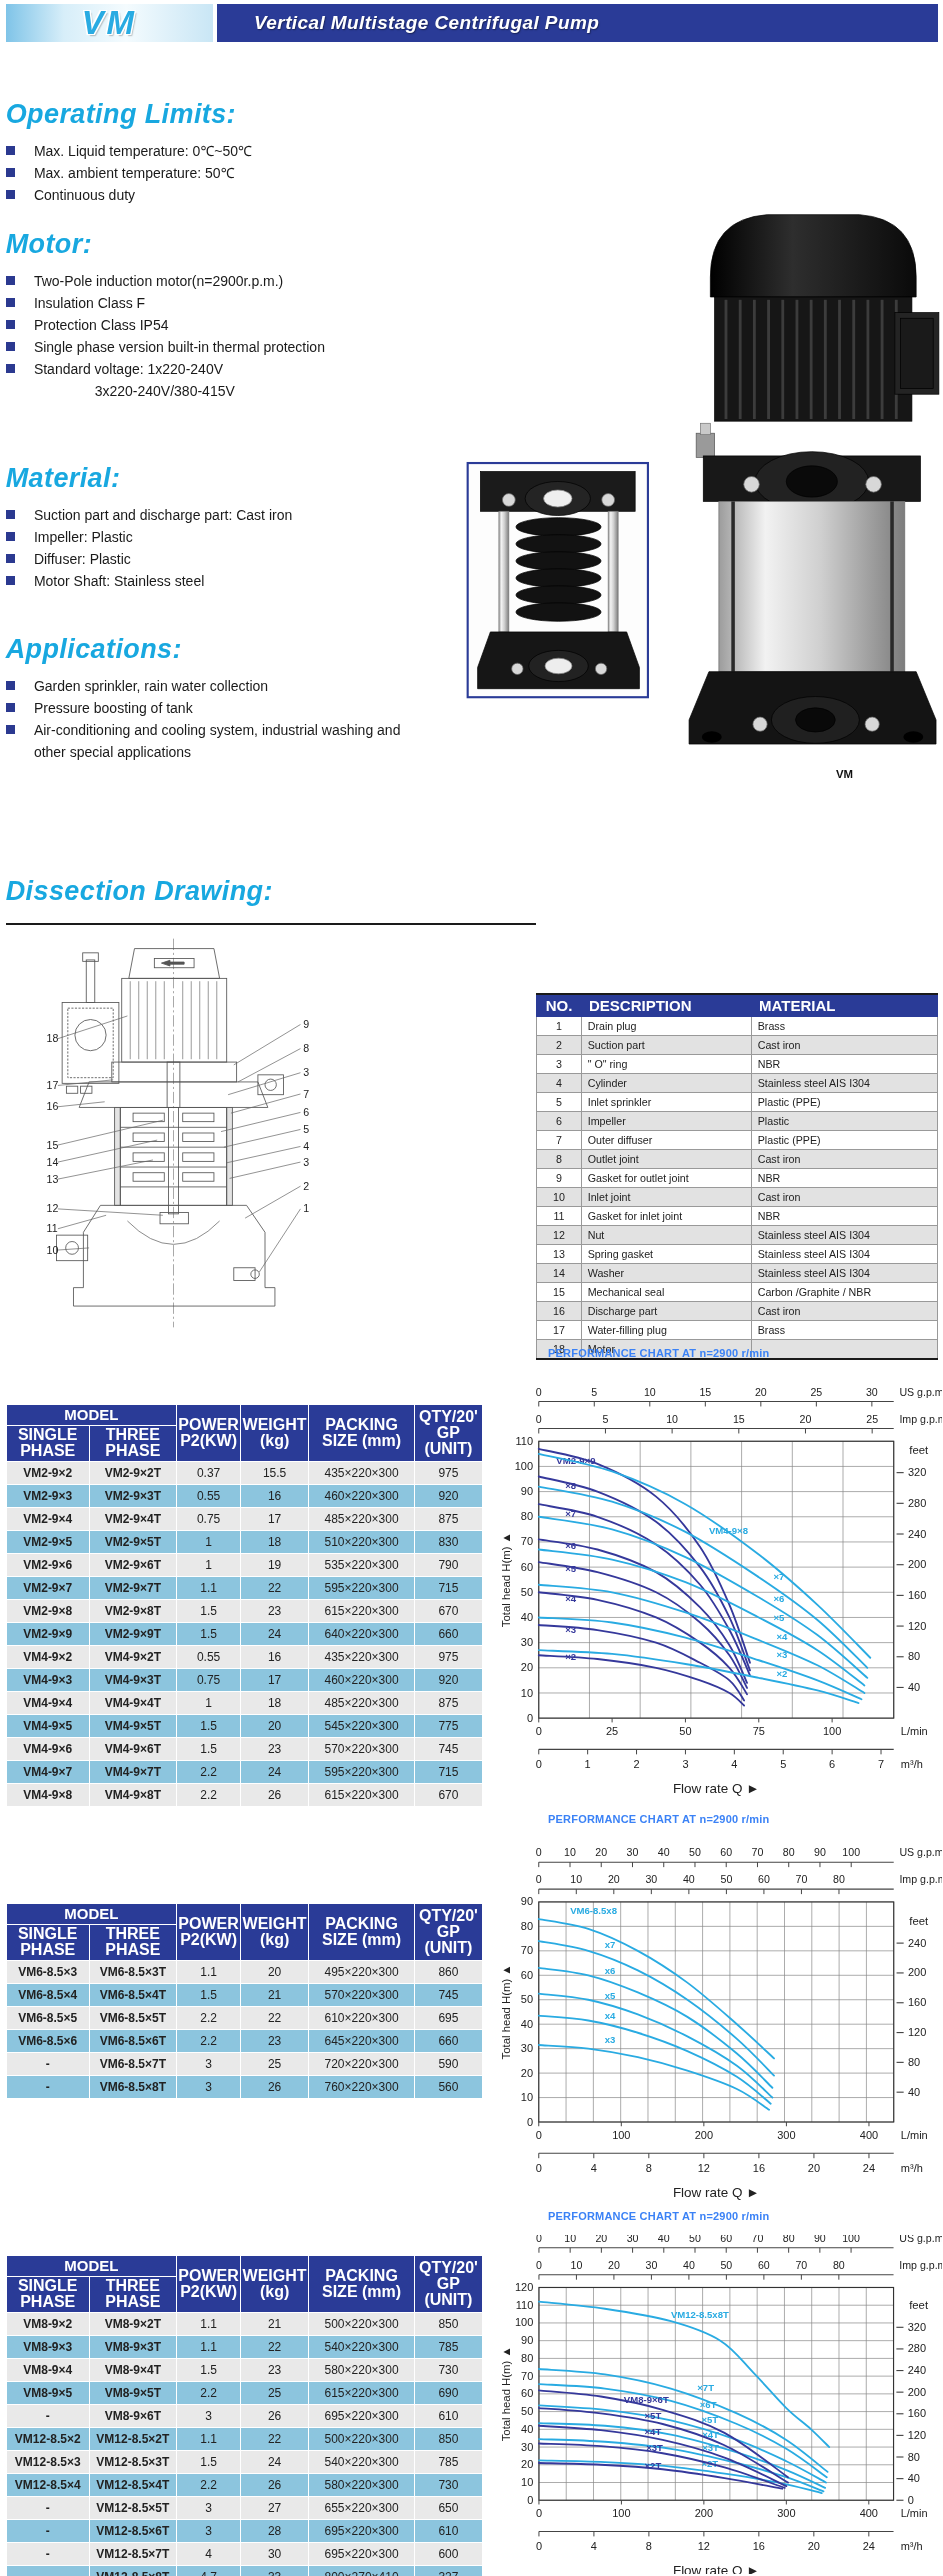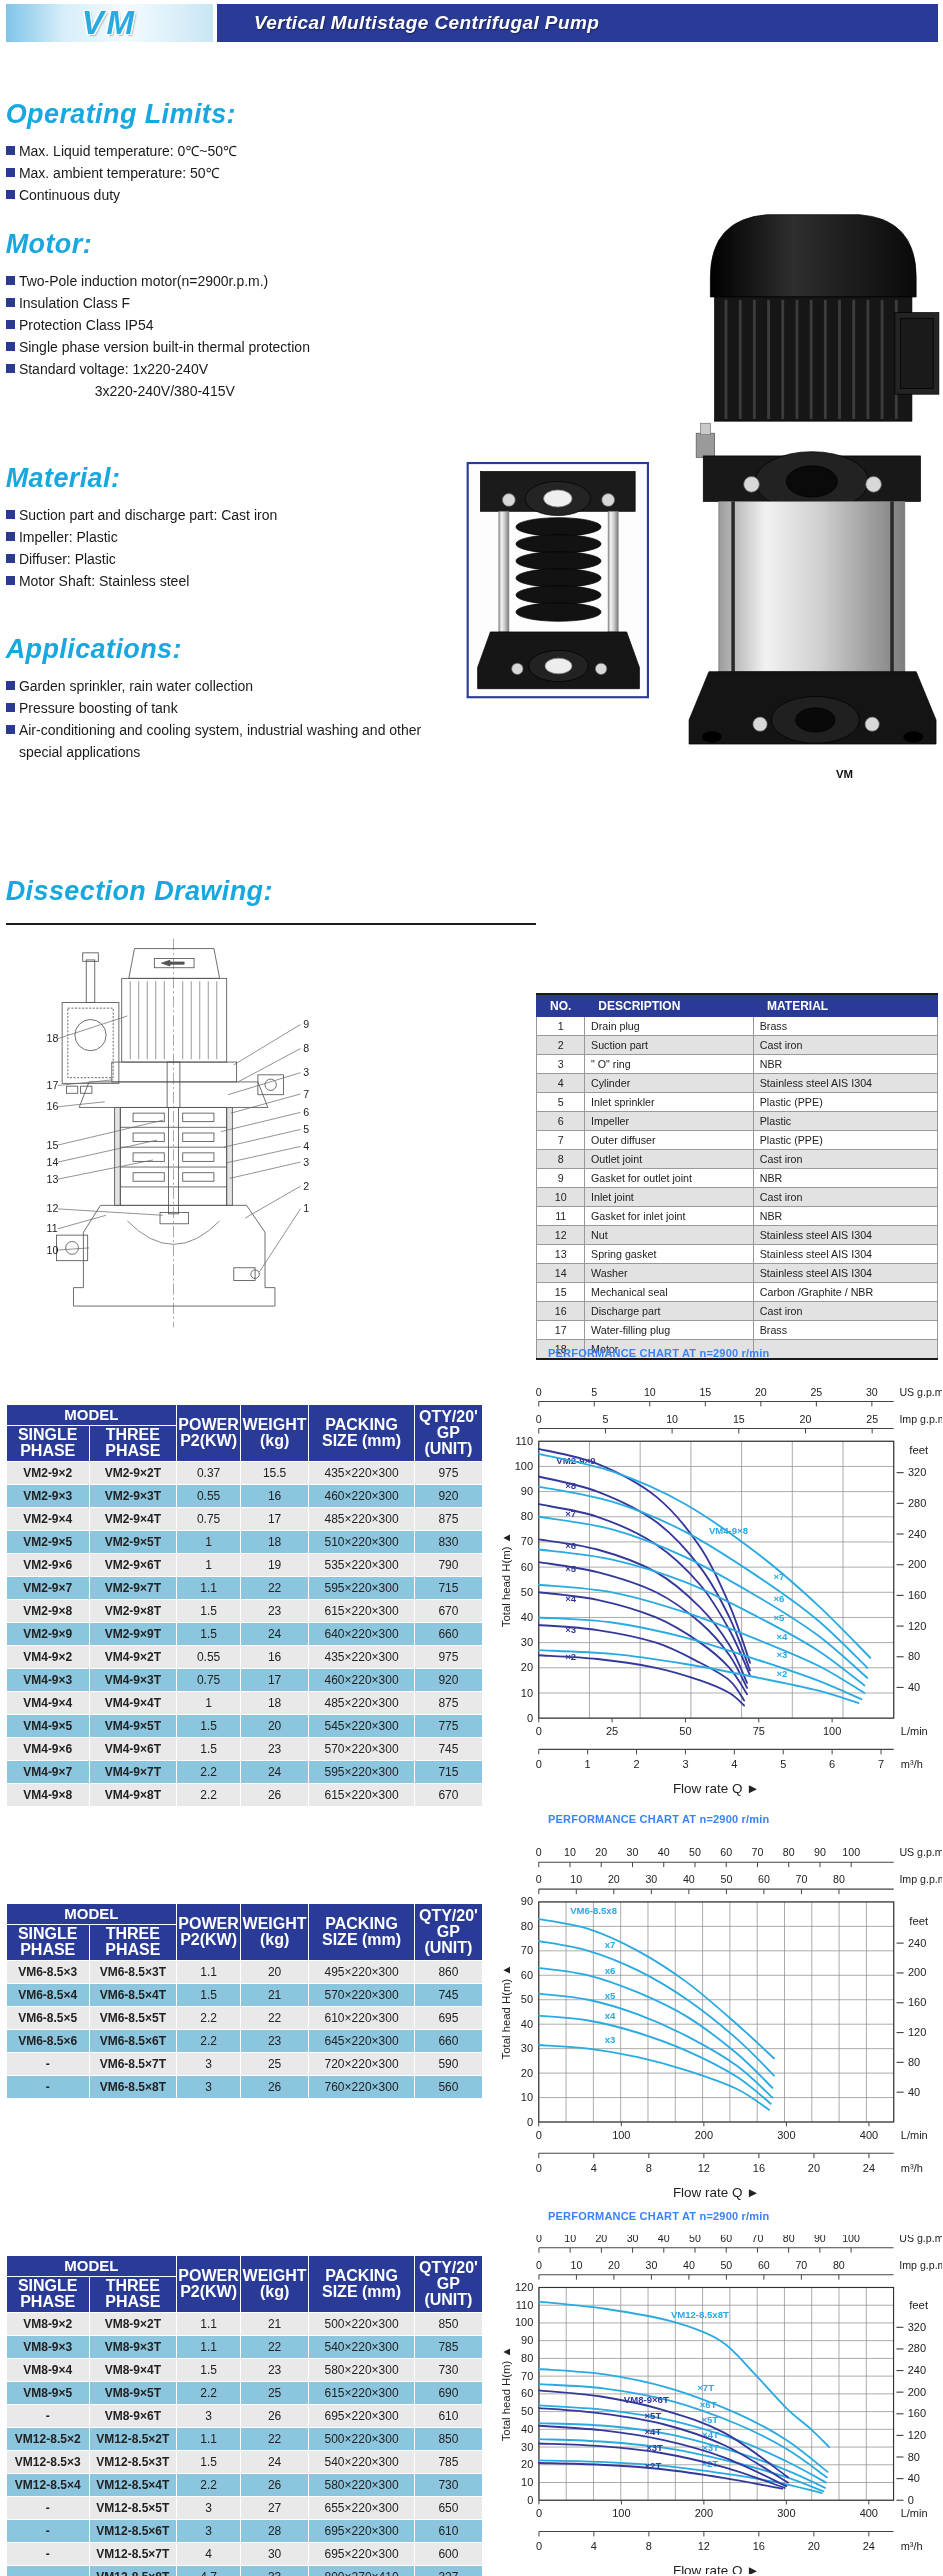--- a/index.html
+++ b/index.html
@@ -11,29 +11,29 @@
     background:linear-gradient(90deg,#7fc4e8 0%,#d7eef9 28%,#f4fbfe 58%,#c9e6f5 100%);
     display:flex;align-items:center;justify-content:center}
   .logo-box span{font-size:33px;font-weight:900;font-style:italic;color:#29ABE2;letter-spacing:2.8px;
     text-shadow:-1.4px -1.4px 0 #fff,1.4px -1.4px 0 #fff,-1.4px 1.4px 0 #fff,1.4px 1.4px 0 #fff,2.1px 2.1px 1.4px rgba(0,0,0,.25)}
   .title-bar{left:217px;top:4.3px;width:721px;height:38px;background:#2A3B97;display:flex;align-items:center}
   .title-bar span{color:#fff;font-weight:bold;font-style:italic;font-size:19px;padding-left:37px;
     text-shadow:0.7px 1.4px 1.4px rgba(0,0,0,.45);letter-spacing:0.4px}
   
   .sec-h{font-size:27px;font-weight:bold;font-style:italic;color:#18A8E0;letter-spacing:0.4px}
   ul.blt{list-style:none;margin:10px 0 0 0;padding:0;width:440px}
-  ul.blt li{display:flex;gap:4px;font-size:14px;line-height:22px;color:#1a1a1a}
+  ul.blt li{display:flex;gap:19px;font-size:14px;line-height:22px;color:#1a1a1a}
   .sq{flex:0 0 9.2px;width:9.2px;height:9.2px;background:#2B3990;margin-top:5.7px}
   .volt2{font-size:14px;line-height:22px;color:#1a1a1a;margin-left:89px}
   
   .rule{left:5.7px;top:923px;width:530px;height:2.1px;background:#1a1a1a}
   
   table{border-collapse:collapse}
   .parts{left:536px;top:993px;width:402px;font-size:10.7px;border-top:2.1px solid #1a1a1a;border-bottom:2.1px solid #1a1a1a}
-  .parts th{background:#2A3B97;color:#fff;font-size:12px;height:21px;text-align:left;padding:0 13px;border:0.7px solid #2A3B97}
+  .parts th{background:#2A3B97;color:#fff;font-size:15px;height:21px;text-align:left;padding:0 7px;border:0.7px solid #2A3B97}
   .parts th:first-child{text-align:center}
   .parts td{border:0.7px solid #999;height:18px;padding:0 5.7px}
   .parts td:first-child{text-align:center}
   .parts tr.alt td{background:#E2E2E2}
   
   .spec{border-collapse:separate;border-spacing:1.4px;width:477px;font-size:12px}
   .spec th{background:#2A3B97;color:#fff;font-weight:bold;text-align:center;vertical-align:middle;padding:1.4px 1.4px}
   .spec .th-model{font-size:15px;height:17px}
   .spec .th-sub{font-size:16px;line-height:16px;height:28px}
   .spec td{text-align:center;height:20px;background:#E9E9E9}

